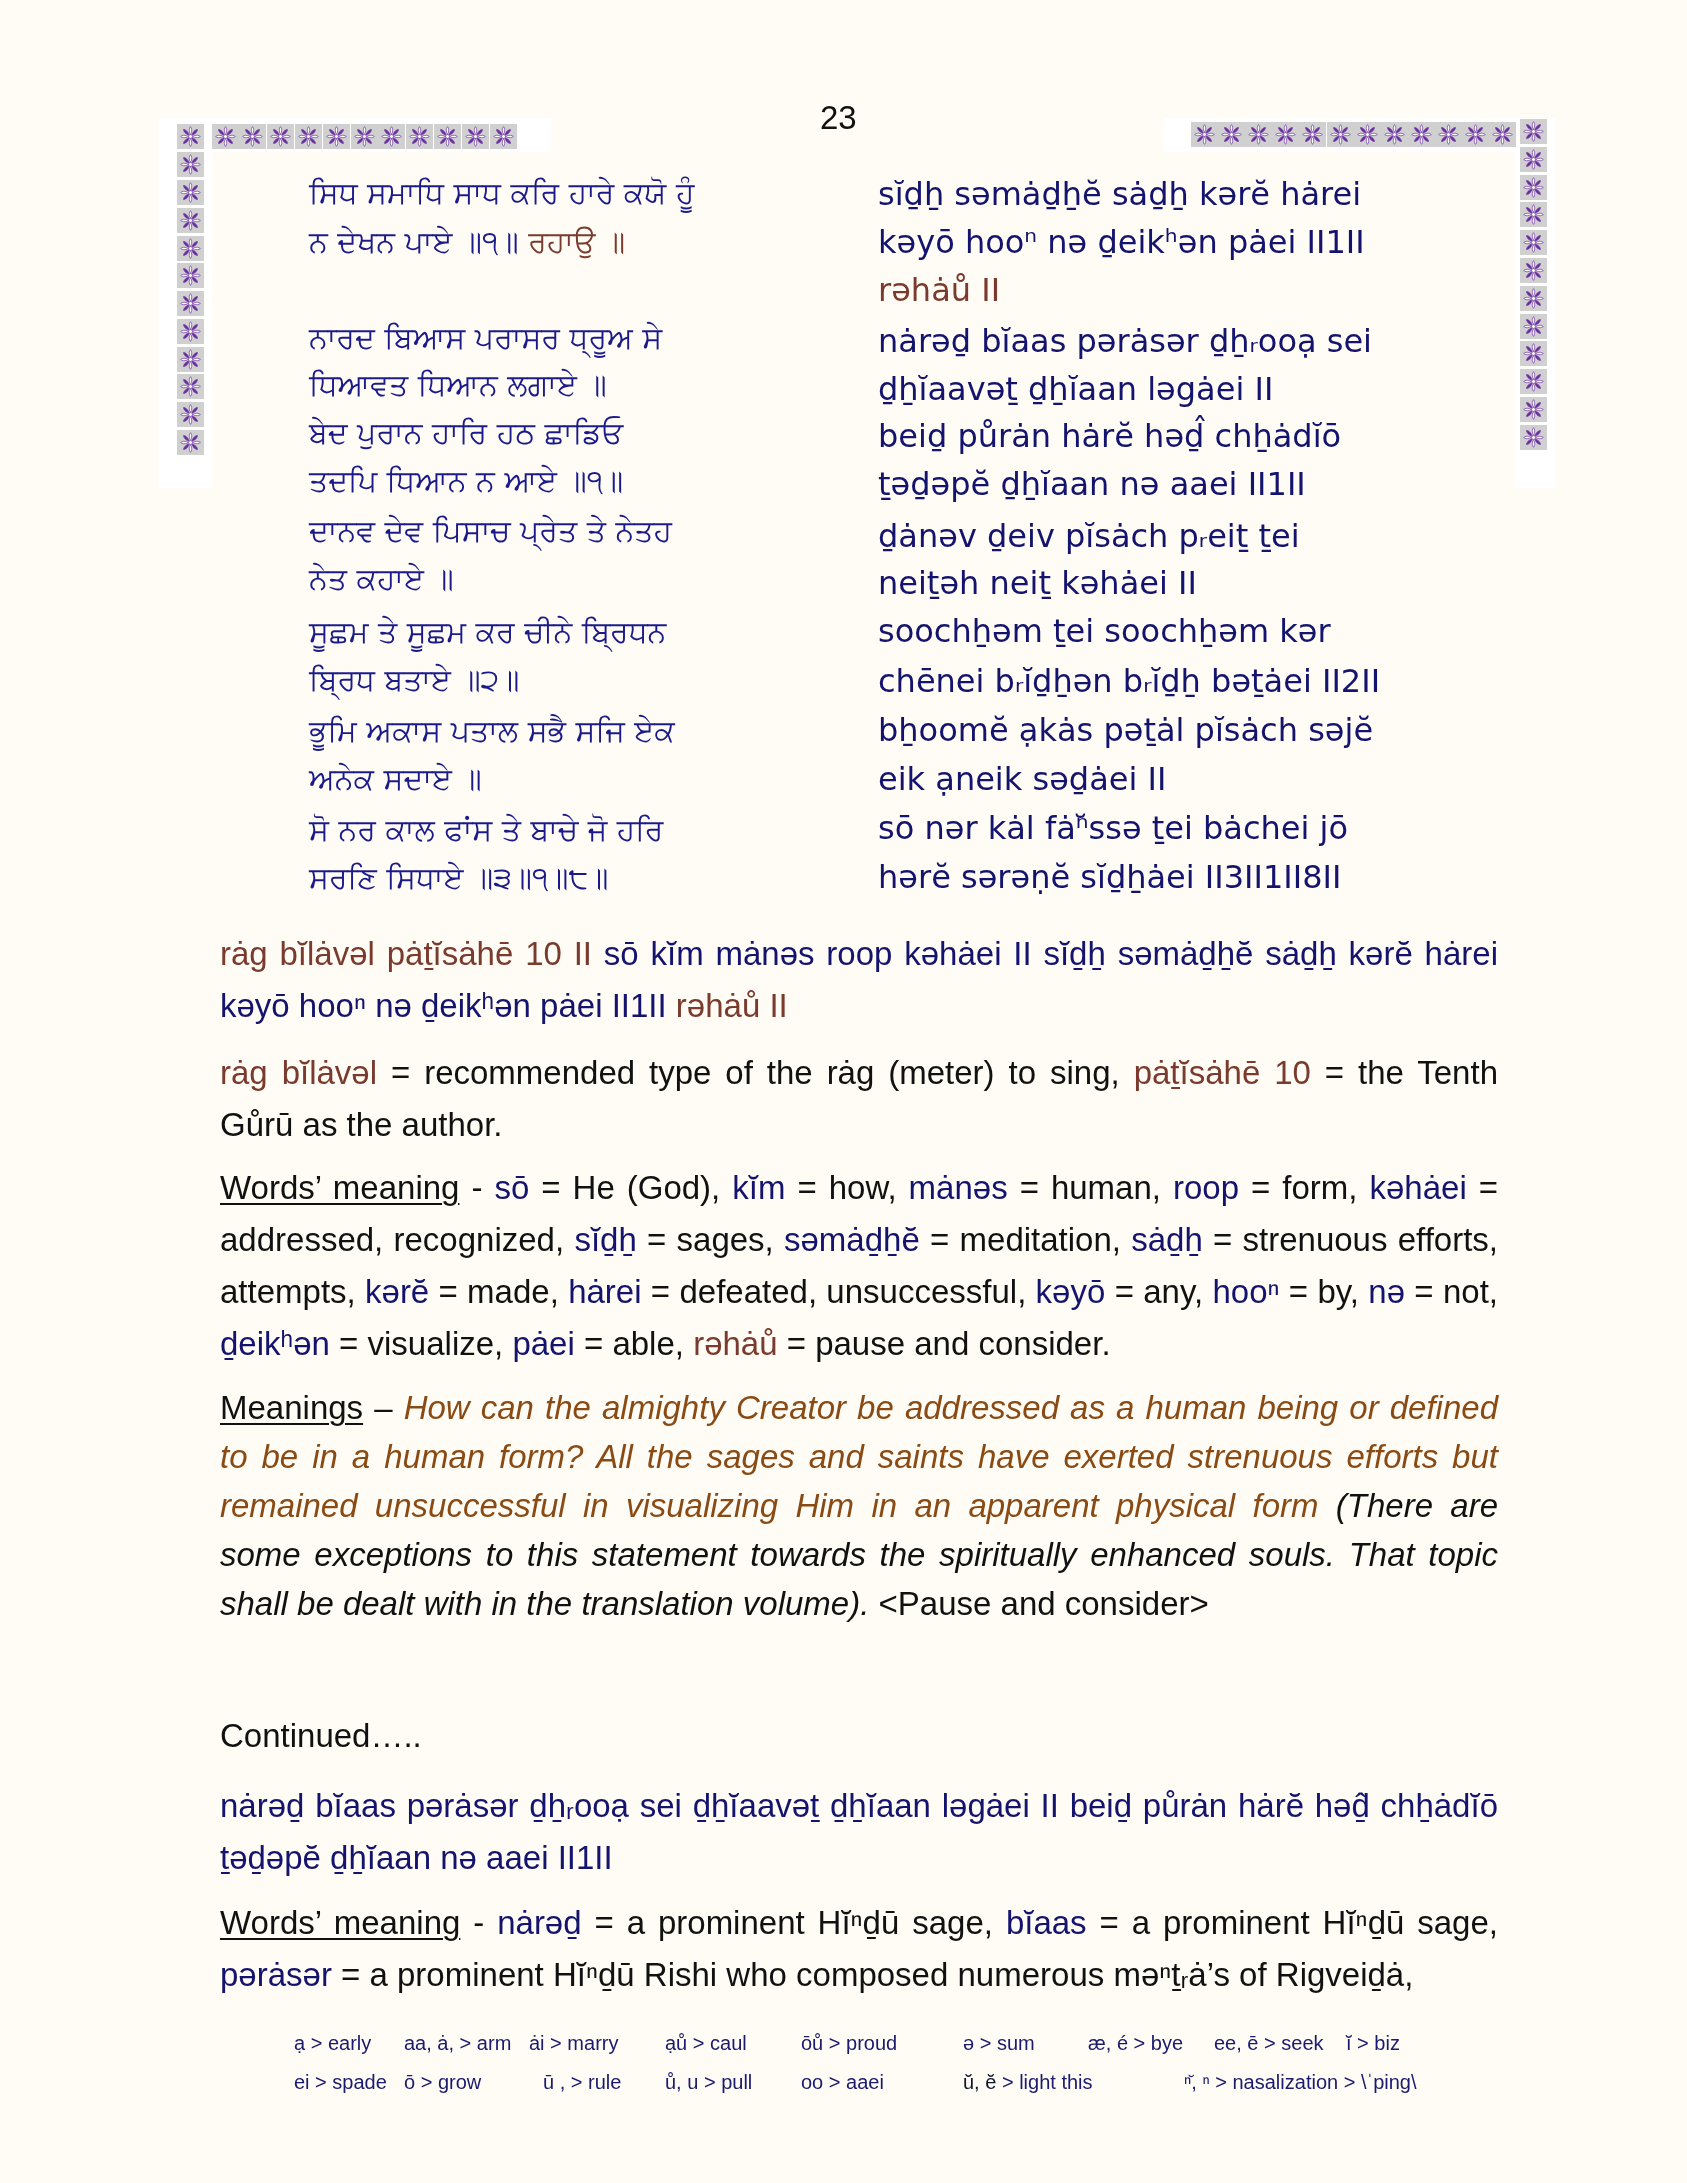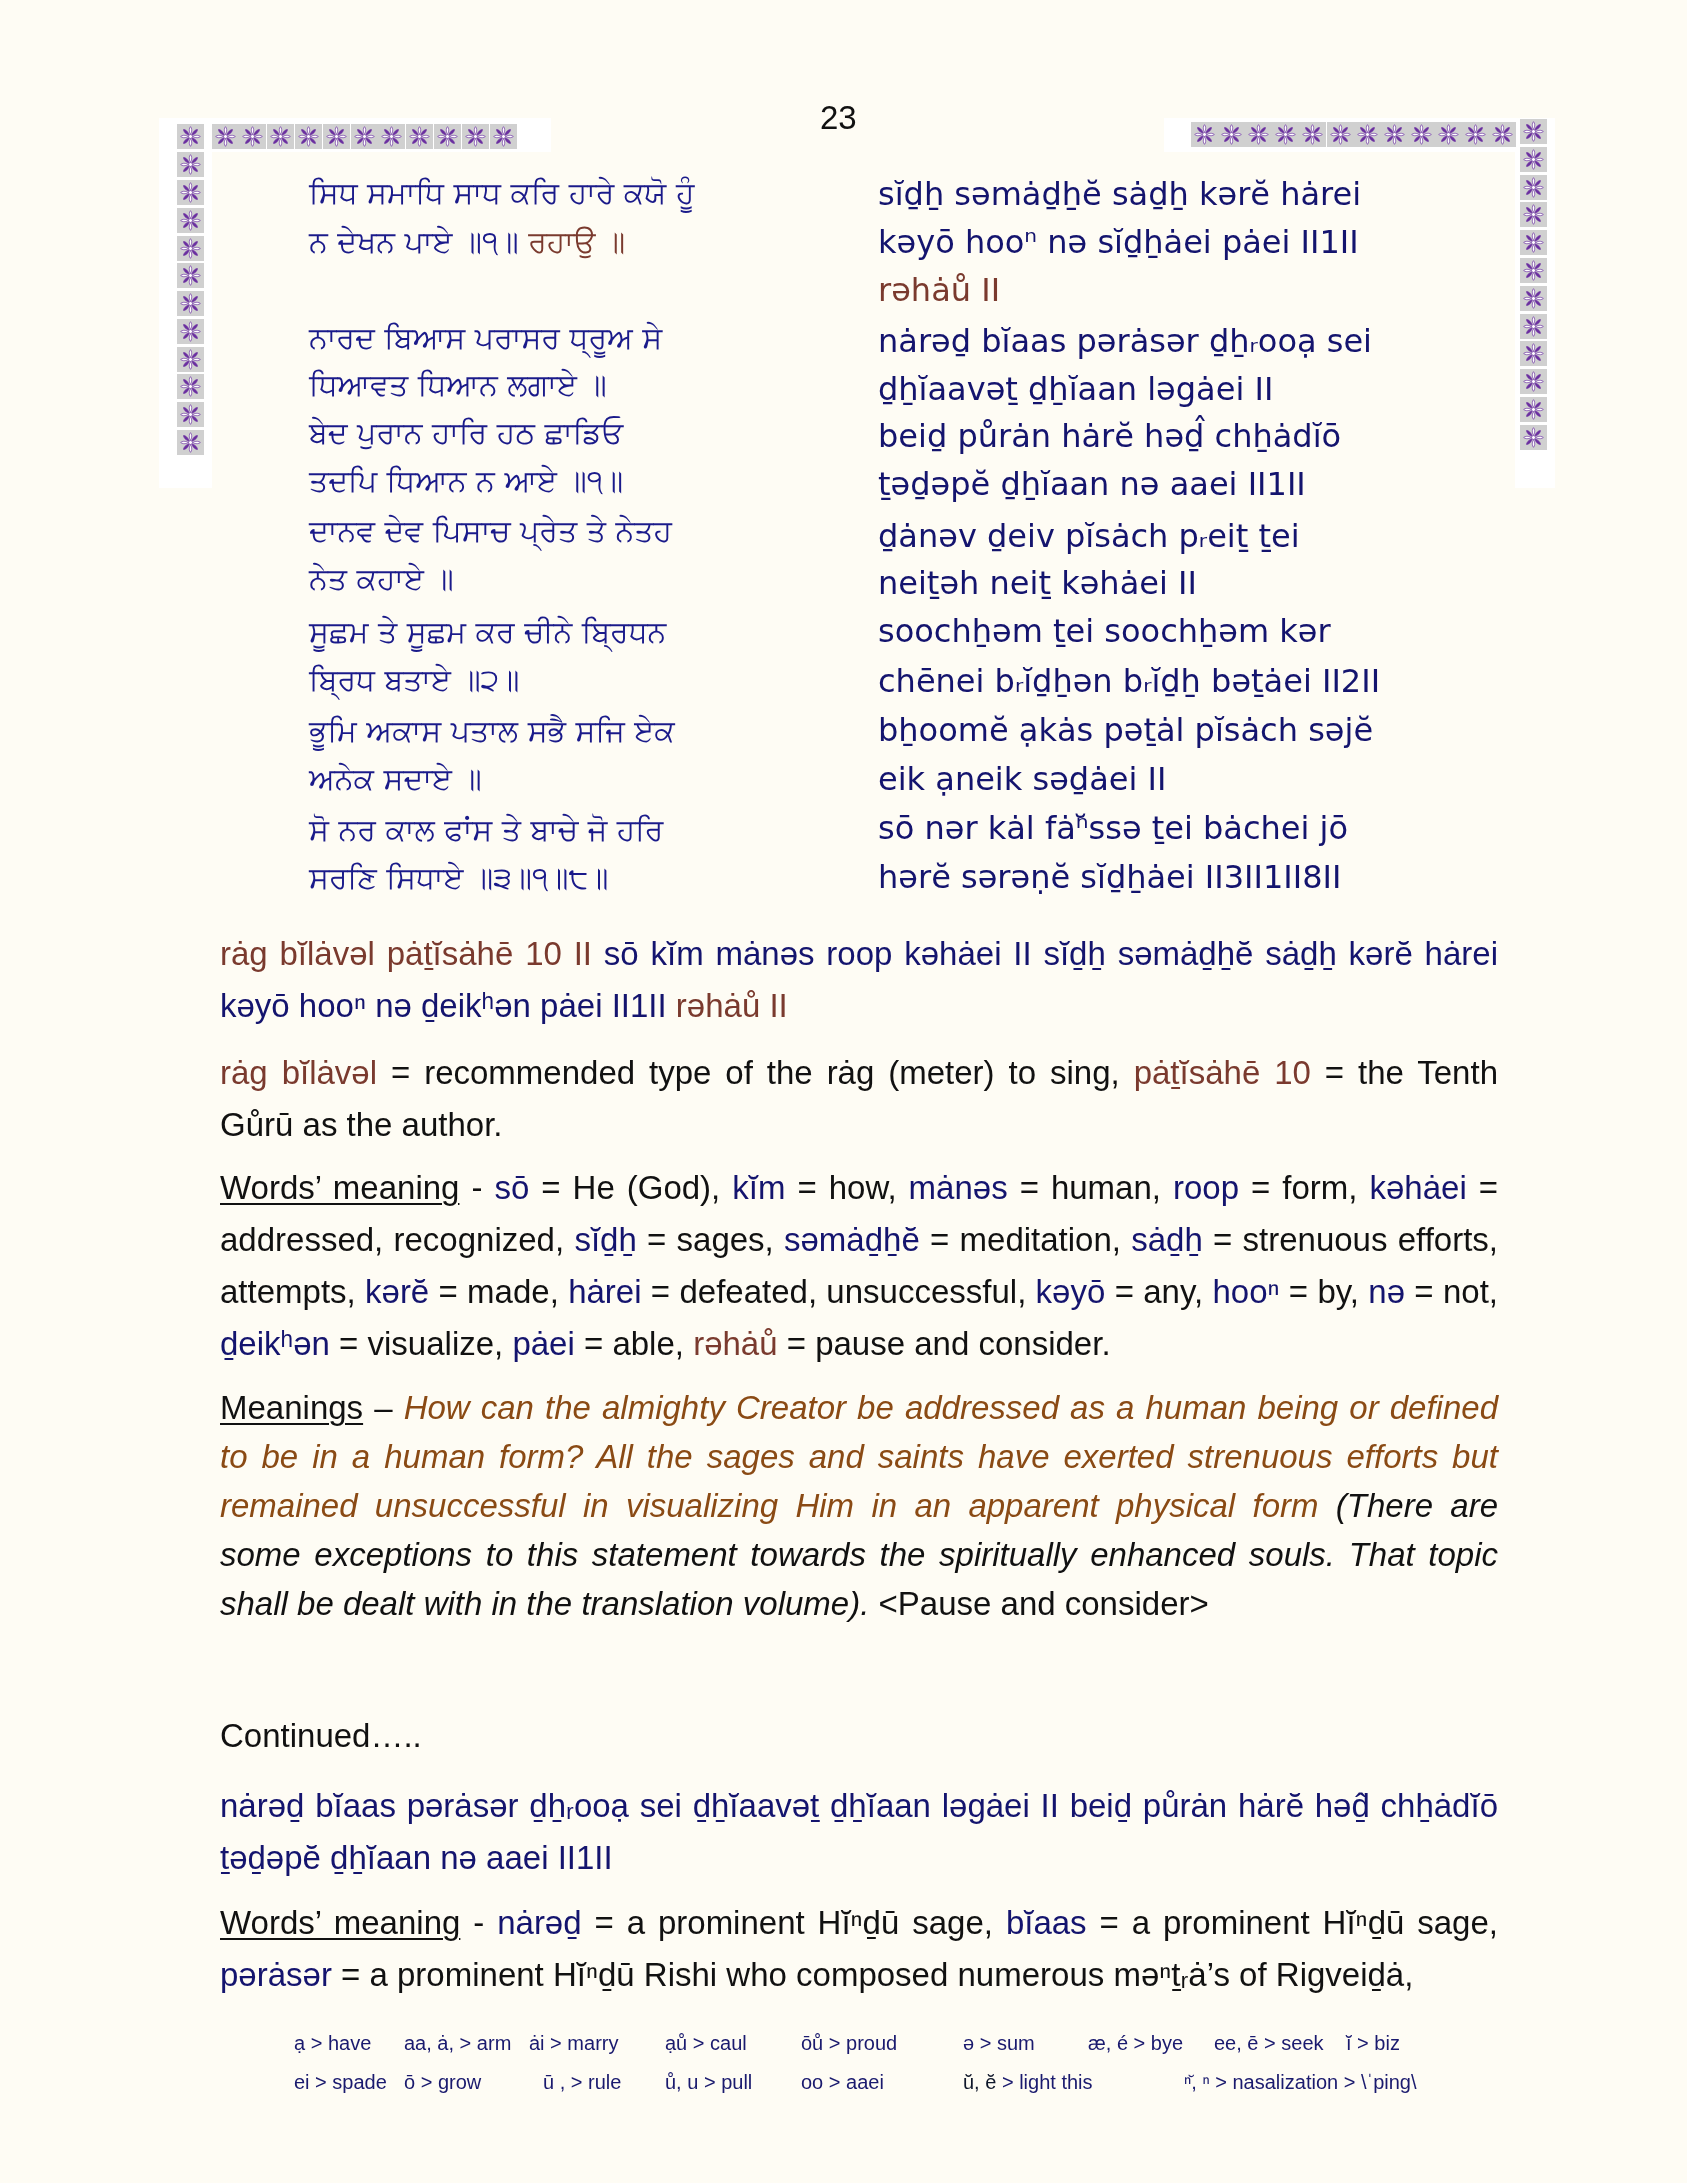--- a/index.html
+++ b/index.html
@@ -758,21 +758,21 @@
   <div class="gurmukhi" style="top:614px;"><span>ਸੂਛਮ ਤੇ ਸੂਛਮ ਕਰ ਚੀਨੇ  ਬ੍ਰਿਧਨ</span></div>
   <div class="gurmukhi" style="top:662px;"><span>ਬ੍ਰਿਧ ਬਤਾਏ ॥੨॥</span></div>
   <div class="gurmukhi" style="top:713px;"><span>ਭੂਮਿ ਅਕਾਸ ਪਤਾਲ ਸਭੈ ਸਜਿ  ਏਕ</span></div>
   <div class="gurmukhi" style="top:761px;"><span>ਅਨੇਕ ਸਦਾਏ ॥</span></div>
   <div class="gurmukhi" style="top:812px;"><span>ਸੋ ਨਰ ਕਾਲ ਫਾਂਸ ਤੇ ਬਾਚੇ  ਜੋ ਹਰਿ</span></div>
   <div class="gurmukhi" style="top:860px;"><span>ਸਰਣਿ ਸਿਧਾਏ ॥੩॥੧॥੮॥</span></div>
 </div>
 
 <div>
   <div class="translit" style="top:175px;">sĭḏẖ  səmȧḏẖĕ  sȧḏẖ  kərĕ  hȧrei</div>
-  <div class="translit" style="top:223px;">kəyō hooⁿ  nə  sĭḏẖȧei  pȧei II1II</div>
+  <div class="translit" style="top:223px;">kəyō hooⁿ  nə  ḏeikʰən  pȧei II1II</div>
   <div class="translit brown" style="top:271px;">rəhȧů II</div>
   <div class="translit" style="top:322px;">nȧrəḏ  bĭaas  pərȧsər  ḏẖᵣooạ  sei</div>
   <div class="translit" style="top:370px;">ḏẖĭaavəṯ ḏẖĭaan  ləgȧei II</div>
   <div class="translit" style="top:417px;">beiḏ  půrȧn  hȧrĕ  həḏ̂  chẖȧdĭō</div>
   <div class="translit" style="top:465px;">ṯəḏəpĕ ḏẖĭaan  nə aaei II1II</div>
   <div class="translit" style="top:517px;">ḏȧnəv   ḏeiv   pĭsȧch   pᵣeiṯ   ṯei</div>
   <div class="translit" style="top:564px;">neiṯəh neiṯ kəhȧei II</div>
   <div class="translit" style="top:612px;">soochẖəm   ṯei   soochẖəm   kər</div>
   <div class="translit" style="top:662px;">chēnei bᵣĭḏẖən bᵣĭḏẖ bəṯȧei II2II</div>
   <div class="translit" style="top:711px;">bẖoomĕ  ạkȧs  pəṯȧl  pĭsȧch  səjĕ</div>
@@ -803,21 +803,21 @@
 
 <div class="body-text navy" style="top:1780px;">
   <p>nȧrəḏ  bĭaas  pərȧsər  ḏẖᵣooạ  sei  ḏẖĭaavəṯ  ḏẖĭaan   ləgȧei  II  beiḏ  půrȧn  hȧrĕ  həḏ̂  chẖȧdĭō ṯəḏəpĕ ḏẖĭaan  nə aaei II1II</p>
 </div>
 
 <div class="body-text" style="top:1897px;">
   <p id="wm2"><span class="u">Words’ meaning</span><span> - </span><span class="navy">nȧrəḏ</span><span> = a prominent Hĭⁿḏū sage, </span><span class="navy">bĭaas</span><span> = a prominent Hĭⁿḏū sage, </span><span class="navy">pərȧsər</span><span> = a prominent Hĭⁿḏū Rishi who composed numerous məⁿṯᵣȧ’s of Rigveiḏȧ,</span></p>
 </div>
 
 <div id="legend">
-    <div class="legend" style="left: 294px; top: 2032px;"><span>ạ &gt; </span><span>have</span></div>
+    <div class="legend" style="left: 294px; top: 2032px;"><span>ạ &gt; </span><span>early</span></div>
     <div class="legend" style="left: 404px; top: 2032px;"><span>aa, ȧ, &gt; </span><span>arm</span></div>
     <div class="legend" style="left: 529px; top: 2032px;"><span>ȧi &gt; </span><span>marry</span></div>
     <div class="legend" style="left: 665px; top: 2032px;"><span>ạů &gt; </span><span>caul</span></div>
     <div class="legend" style="left: 801px; top: 2032px;"><span>ōů &gt; </span><span>proud</span></div>
     <div class="legend" style="left: 963px; top: 2032px;"><span>ə &gt; </span><span>sum</span></div>
     <div class="legend" style="left: 1088px; top: 2032px;"><span>æ, é &gt; </span><span>bye</span></div>
     <div class="legend" style="left: 1214px; top: 2032px;"><span>ee, ē &gt; </span><span>seek</span></div>
     <div class="legend" style="left: 1346px; top: 2032px;"><span>ĭ &gt; </span><span>biz</span></div>
     <div class="legend" style="left: 294px; top: 2071px;"><span>ei &gt; </span><span>spade</span></div>
     <div class="legend" style="left: 404px; top: 2071px;"><span>ō &gt; </span><span>grow</span></div>

